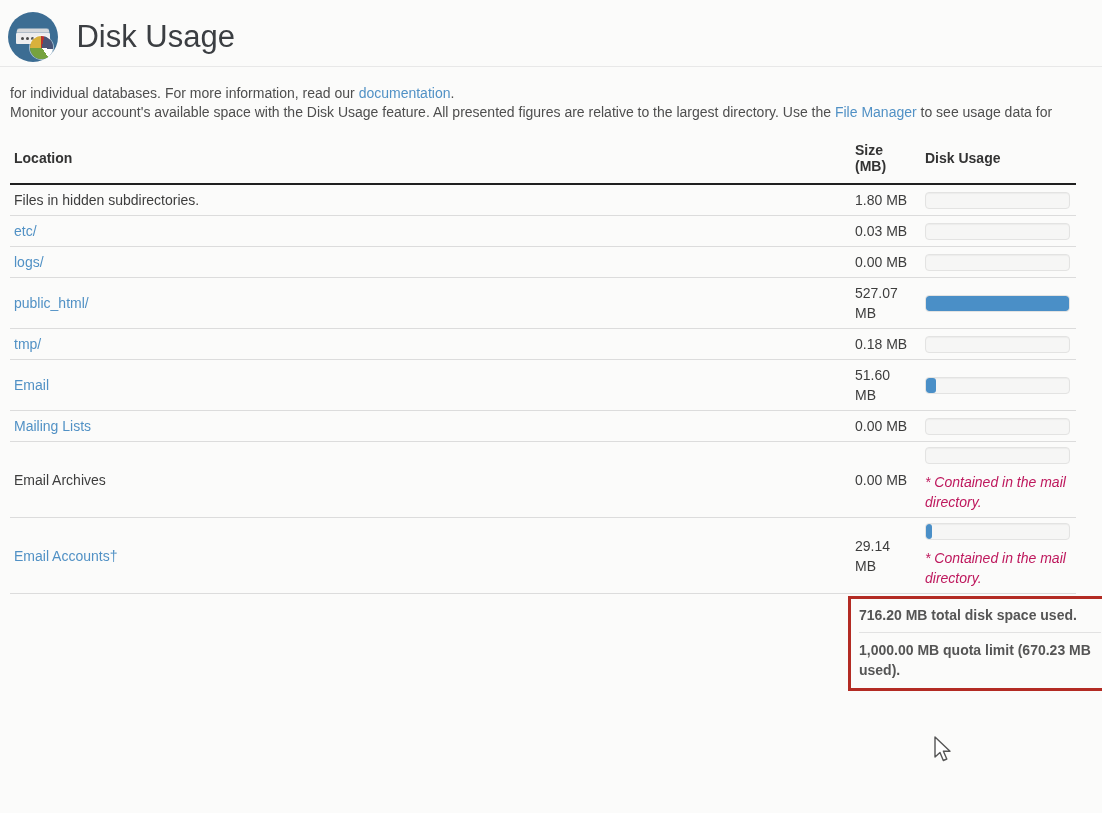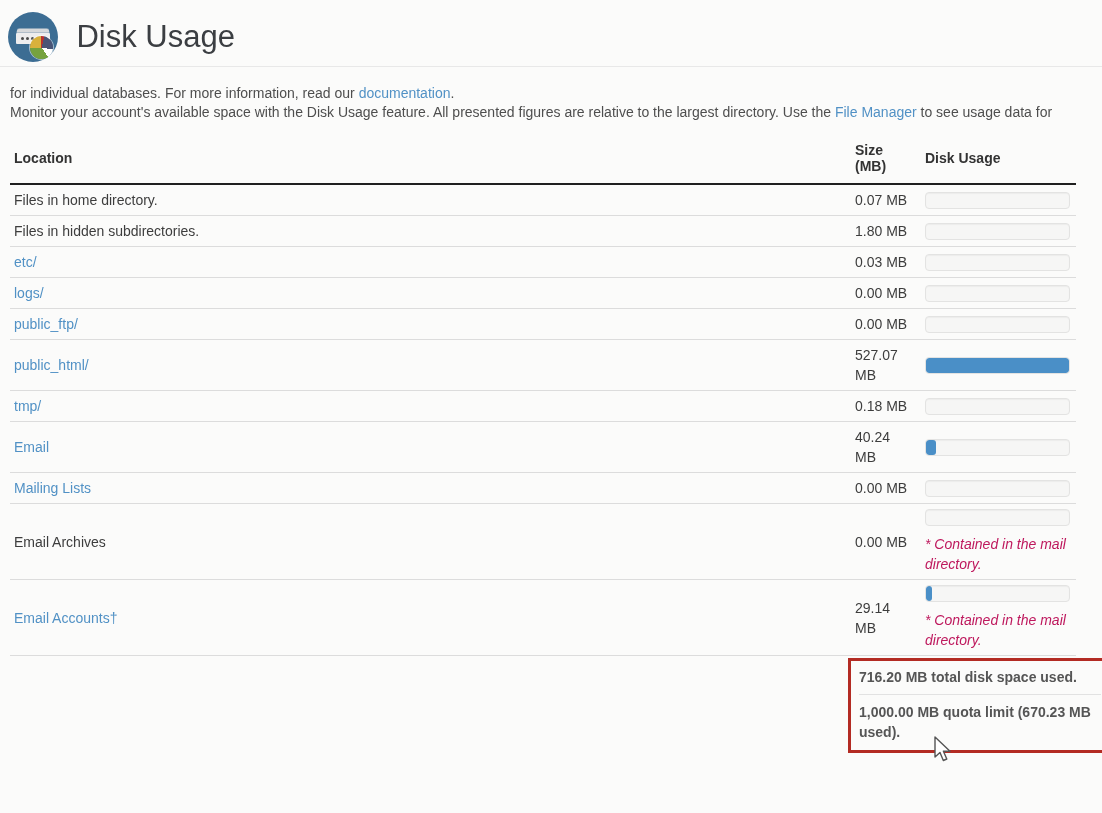--- a/index.html
+++ b/index.html
@@ -80,49 +80,35 @@
     </colgroup>
   <thead>
     <tr>
       <th class="col-location">Location</th>
       <th>Size (MB)</th>
       <th style="padding-left:12px;">Disk Usage</th>
     </tr>
   </thead>
   <tbody>
       <tr>
-        <td class="col-location"><span>Files in home directory.</span></td>
-        <td class="col-size">0.07 MB</td>
-        <td class="col-usage">
-          <div class="bar"></div>
-        </td>
-      </tr>
-      <tr>
         <td class="col-location"><span>Files in hidden subdirectories.</span></td>
         <td class="col-size">1.80 MB</td>
         <td class="col-usage">
           <div class="bar"></div>
         </td>
       </tr>
       <tr>
         <td class="col-location"><a href="#">etc/</a></td>
         <td class="col-size">0.03 MB</td>
         <td class="col-usage">
           <div class="bar"></div>
         </td>
       </tr>
       <tr>
         <td class="col-location"><a href="#">logs/</a></td>
-        <td class="col-size">0.00 MB</td>
-        <td class="col-usage">
-          <div class="bar"></div>
-        </td>
-      </tr>
-      <tr>
-        <td class="col-location"><a href="#">public_ftp/</a></td>
         <td class="col-size">0.00 MB</td>
         <td class="col-usage">
           <div class="bar"></div>
         </td>
       </tr>
       <tr>
         <td class="col-location"><a href="#">public_html/</a></td>
         <td class="col-size">527.07 MB</td>
         <td class="col-usage">
           <div class="bar">
@@ -132,21 +118,21 @@
       </tr>
       <tr>
         <td class="col-location"><a href="#">tmp/</a></td>
         <td class="col-size">0.18 MB</td>
         <td class="col-usage">
           <div class="bar"></div>
         </td>
       </tr>
       <tr>
         <td class="col-location"><a href="#">Email</a></td>
-        <td class="col-size">40.24 MB</td>
+        <td class="col-size">51.60 MB</td>
         <td class="col-usage">
           <div class="bar">
             <div class="bar-fill" style="width: 7%; background: rgb(74, 143, 199);"></div>
           </div>
         </td>
       </tr>
       <tr>
         <td class="col-location"><a href="#">Mailing Lists</a></td>
         <td class="col-size">0.00 MB</td>
         <td class="col-usage">

